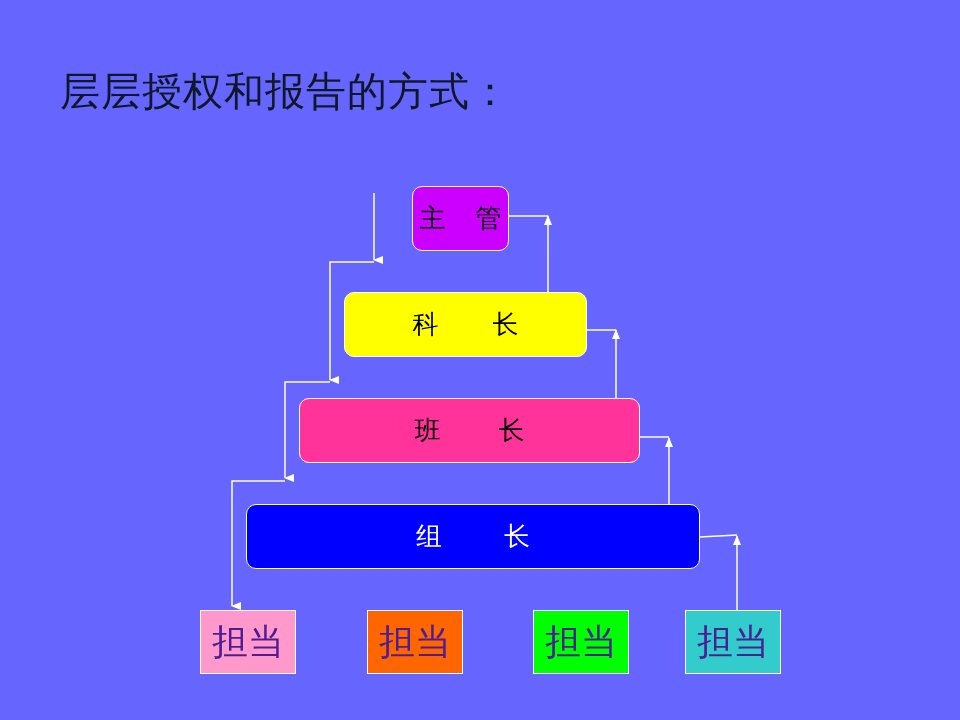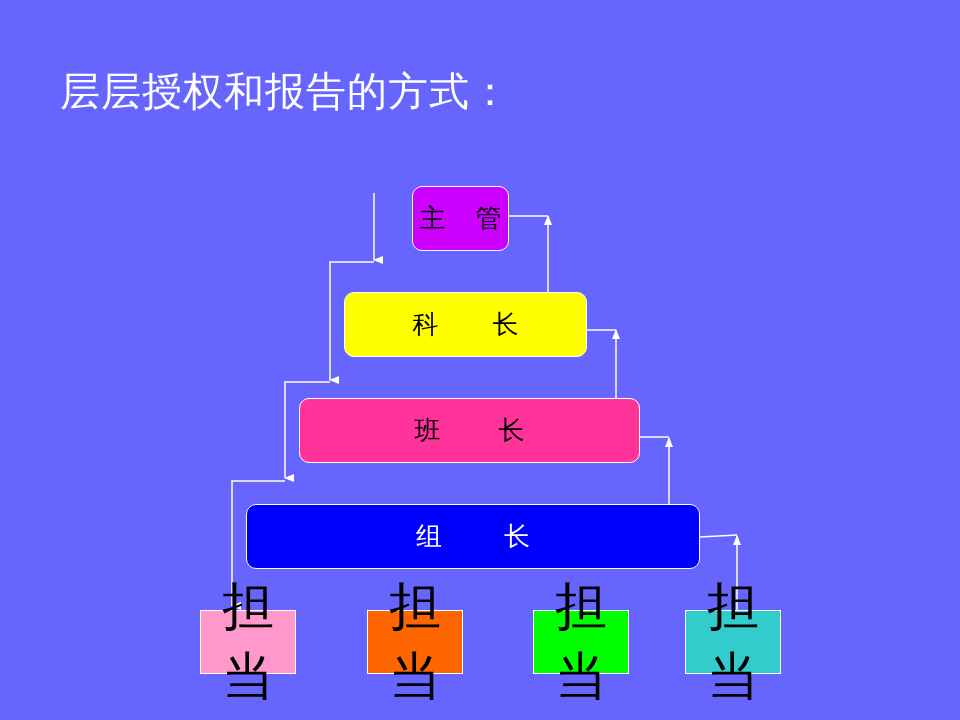--- a/index.html
+++ b/index.html
@@ -1,25 +1,25 @@
 <!DOCTYPE html>
 <html><head>
 <meta charset="utf-8">
 <style>
   html, body { margin:0; padding:0; }
   body { width:960px; height:720px; background:#6666ff; position:relative; overflow:hidden;
          font-family:"DejaVu Serif", "Liberation Serif", serif; }
-  .title { position:absolute; left:60px; top:64px; color:#ffffff; font-size:40px;
+  .title { position:absolute; left:60px; top:64px; color:#0f172a; font-size:40px;
            font-family:"DejaVu Sans","Liberation Sans",sans-serif; letter-spacing:1px; }
   .box { position:absolute; border:1px solid #ffffff; border-radius:10px; box-sizing:border-box;
          display:flex; align-items:center; justify-content:center; font-size:26px; }
   .box span { display:inline-block; }
   .gap { display:inline-block; }
   .worker { position:absolute; border:1px solid #ffffff; box-sizing:border-box; top:610px; width:96px; height:64px;
-            display:flex; align-items:center; justify-content:center; font-size:52px; color:#000000;text-align:center; }
+            display:flex; align-items:center; justify-content:center; font-size:36px; color:#4c1d95;text-align:center; }
   svg.links { position:absolute; left:0; top:0; }
 </style>
 </head>
 <body>
 
 <div class="title">层层授权和报告的方式：</div>
 
 <svg class="links" width="960" height="720">
   <defs>
     <marker id="arr" markerWidth="8" markerHeight="10" refX="4" refY="9" orient="auto-start-reverse" markerUnits="userSpaceOnUse">

